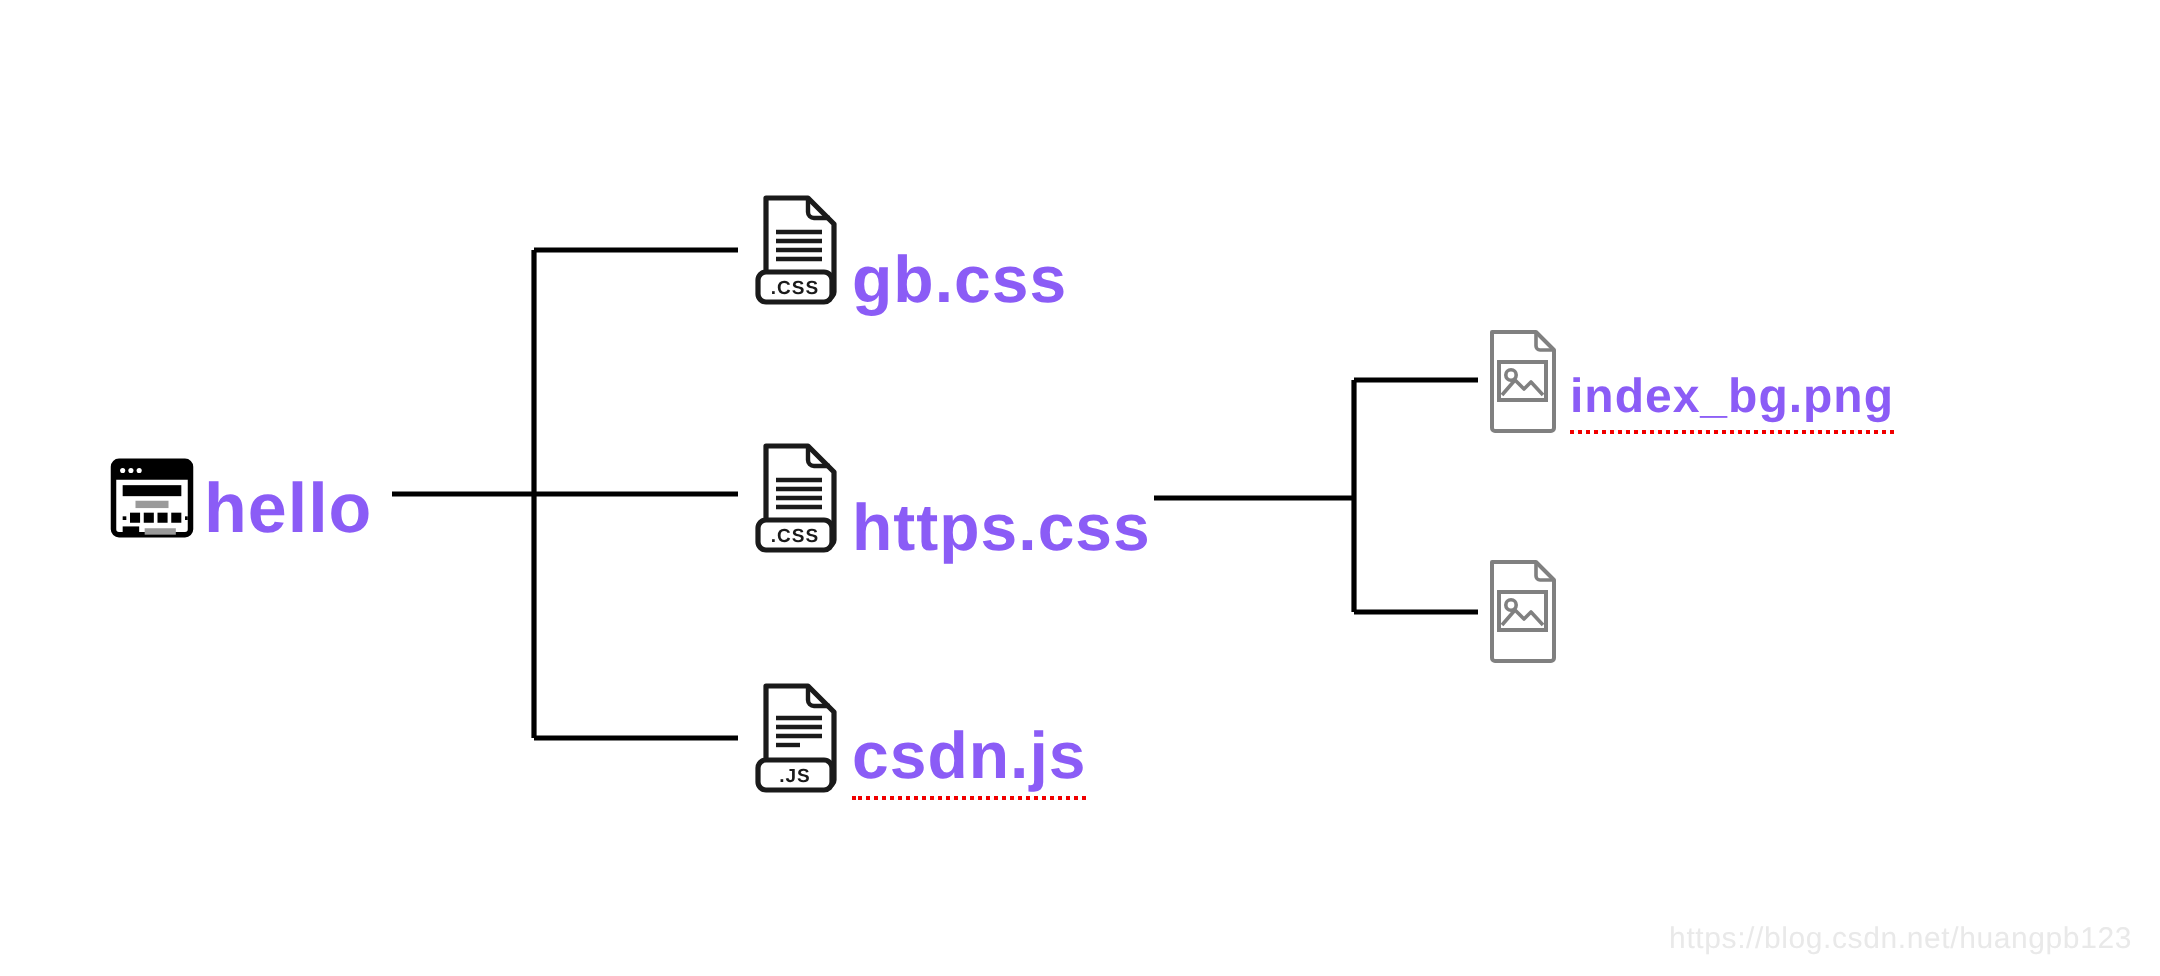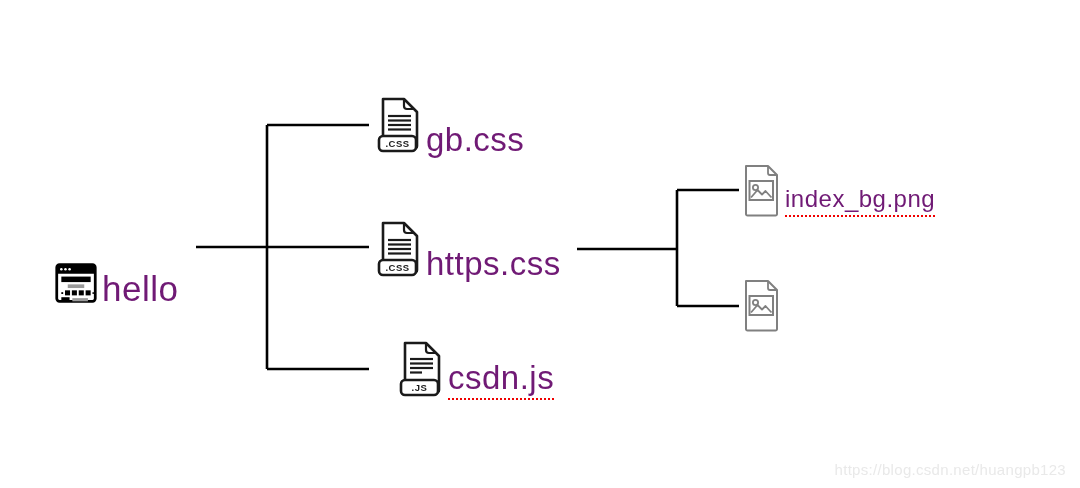--- a/index.html
+++ b/index.html
@@ -21,22 +21,22 @@
     pointer-events: none;
   }
   .node {
     position: absolute;
     display: flex;
     align-items: flex-end;
     gap: 4px;
     white-space: nowrap;
   }
   .node .label {
-    font-weight: 400;
-    color: #701a75;
+    font-weight: 700;
+    color: #8b5cf6;
     letter-spacing: 0.5px;
     line-height: 1;
   }
   .label-root   { font-size: 35px; }
   .label-file   { font-size: 33px; }
   .label-img    { font-size: 24px; }
   .underlined {
     border-bottom: 2px dotted #f00000;
     padding-bottom: 4px;
   }
@@ -69,21 +69,21 @@
       <path d="M267 125 V369"></path>
       <path d="M267 125 H369"></path>
       <path d="M267 369 H369"></path>
       <path d="M577 249 H677"></path>
       <path d="M677 190 V306"></path>
       <path d="M677 190 H739"></path>
       <path d="M677 306 H739"></path>
     </g>
   </svg>
 
-  <div class="node" style="left:54px; top:224px; height:48px;margin-top:34px;">
+  <div class="node" style="left:54px; top:224px; height:48px;">
     <svg class="icon" width="44" height="46" viewBox="0 0 48 50" xmlns="http://www.w3.org/2000/svg">
       <rect x="3" y="5" width="42" height="40" rx="3" fill="#ffffff" stroke="#000000" stroke-width="3"></rect>
       <path d="M3 8 a3 3 0 0 1 3 -3 h36 a3 3 0 0 1 3 3 v7 H3 Z" fill="#000000"></path>
       <circle cx="8" cy="10" r="1.4" fill="#ffffff"></circle>
       <circle cx="12.5" cy="10" r="1.4" fill="#ffffff"></circle>
       <circle cx="17" cy="10" r="1.4" fill="#ffffff"></circle>
       <rect x="8" y="18" width="32" height="6" fill="#000000"></rect>
       <rect x="15" y="26.5" width="18" height="4" fill="#9a9a9a"></rect>
       <rect x="12" y="33" width="5.5" height="5.5" fill="#000000"></rect>
       <rect x="19.5" y="33" width="5.5" height="5.5" fill="#000000"></rect>
@@ -122,21 +122,21 @@
         <line x1="12" y1="24.5" x2="35" y2="24.5"></line>
         <line x1="12" y1="29" x2="35" y2="29"></line>
         <line x1="12" y1="33.5" x2="35" y2="33.5"></line>
       </g>
       <rect x="3" y="40" width="37" height="15" rx="4" fill="#ffffff" stroke="#1a1a1a" stroke-width="2.6"></rect>
       <text class="badge-text" x="21.5" y="51" text-anchor="middle">.CSS</text>
     </svg>
     <span class="label label-file">https.css</span>
   </div>
 
-  <div class="node" style="left:398px; top:338px; height:62px;">
+  <div class="node" style="left:376px; top:338px; height:62px;">
     <svg class="icon" width="46" height="60" viewBox="0 0 46 60" xmlns="http://www.w3.org/2000/svg">
       <path d="M7 3 h21 l13 13 v34 a3 3 0 0 1 -3 3 h-28 a3 3 0 0 1 -3 -3 Z" fill="#ffffff" stroke="#1a1a1a" stroke-width="2.6" stroke-linejoin="round"></path>
       <path d="M28 3 v7 a3 3 0 0 0 3 3 h8" fill="none" stroke="#1a1a1a" stroke-width="2.2"></path>
       <g stroke="#1a1a1a" stroke-width="2.2">
         <line x1="12" y1="19" x2="35" y2="19"></line>
         <line x1="12" y1="23.5" x2="35" y2="23.5"></line>
         <line x1="12" y1="28" x2="35" y2="28"></line>
         <line x1="12" y1="32.5" x2="24" y2="32.5"></line>
       </g>
       <rect x="3" y="40" width="37" height="15" rx="4" fill="#ffffff" stroke="#1a1a1a" stroke-width="2.6"></rect>

